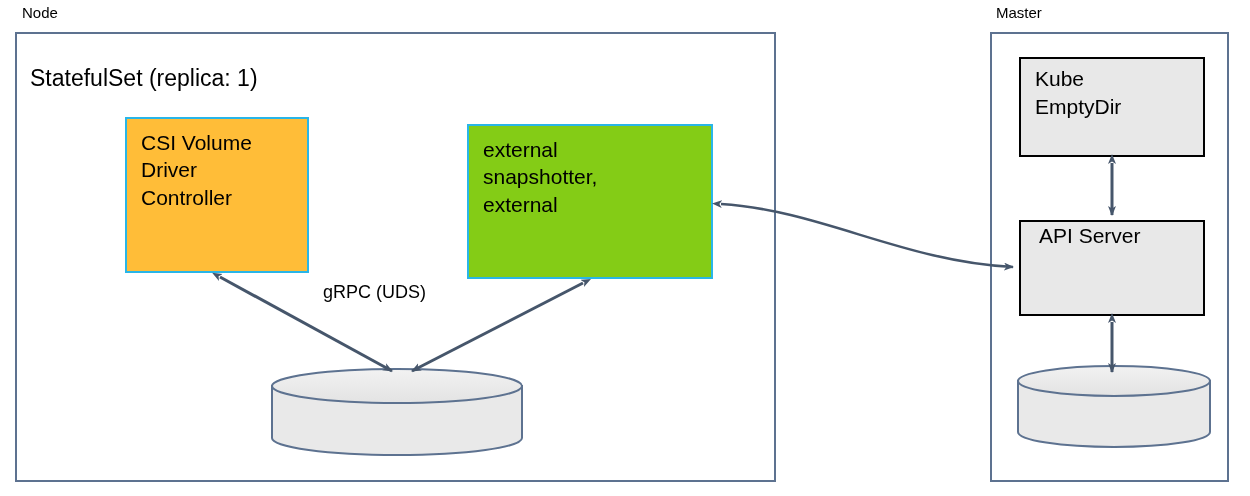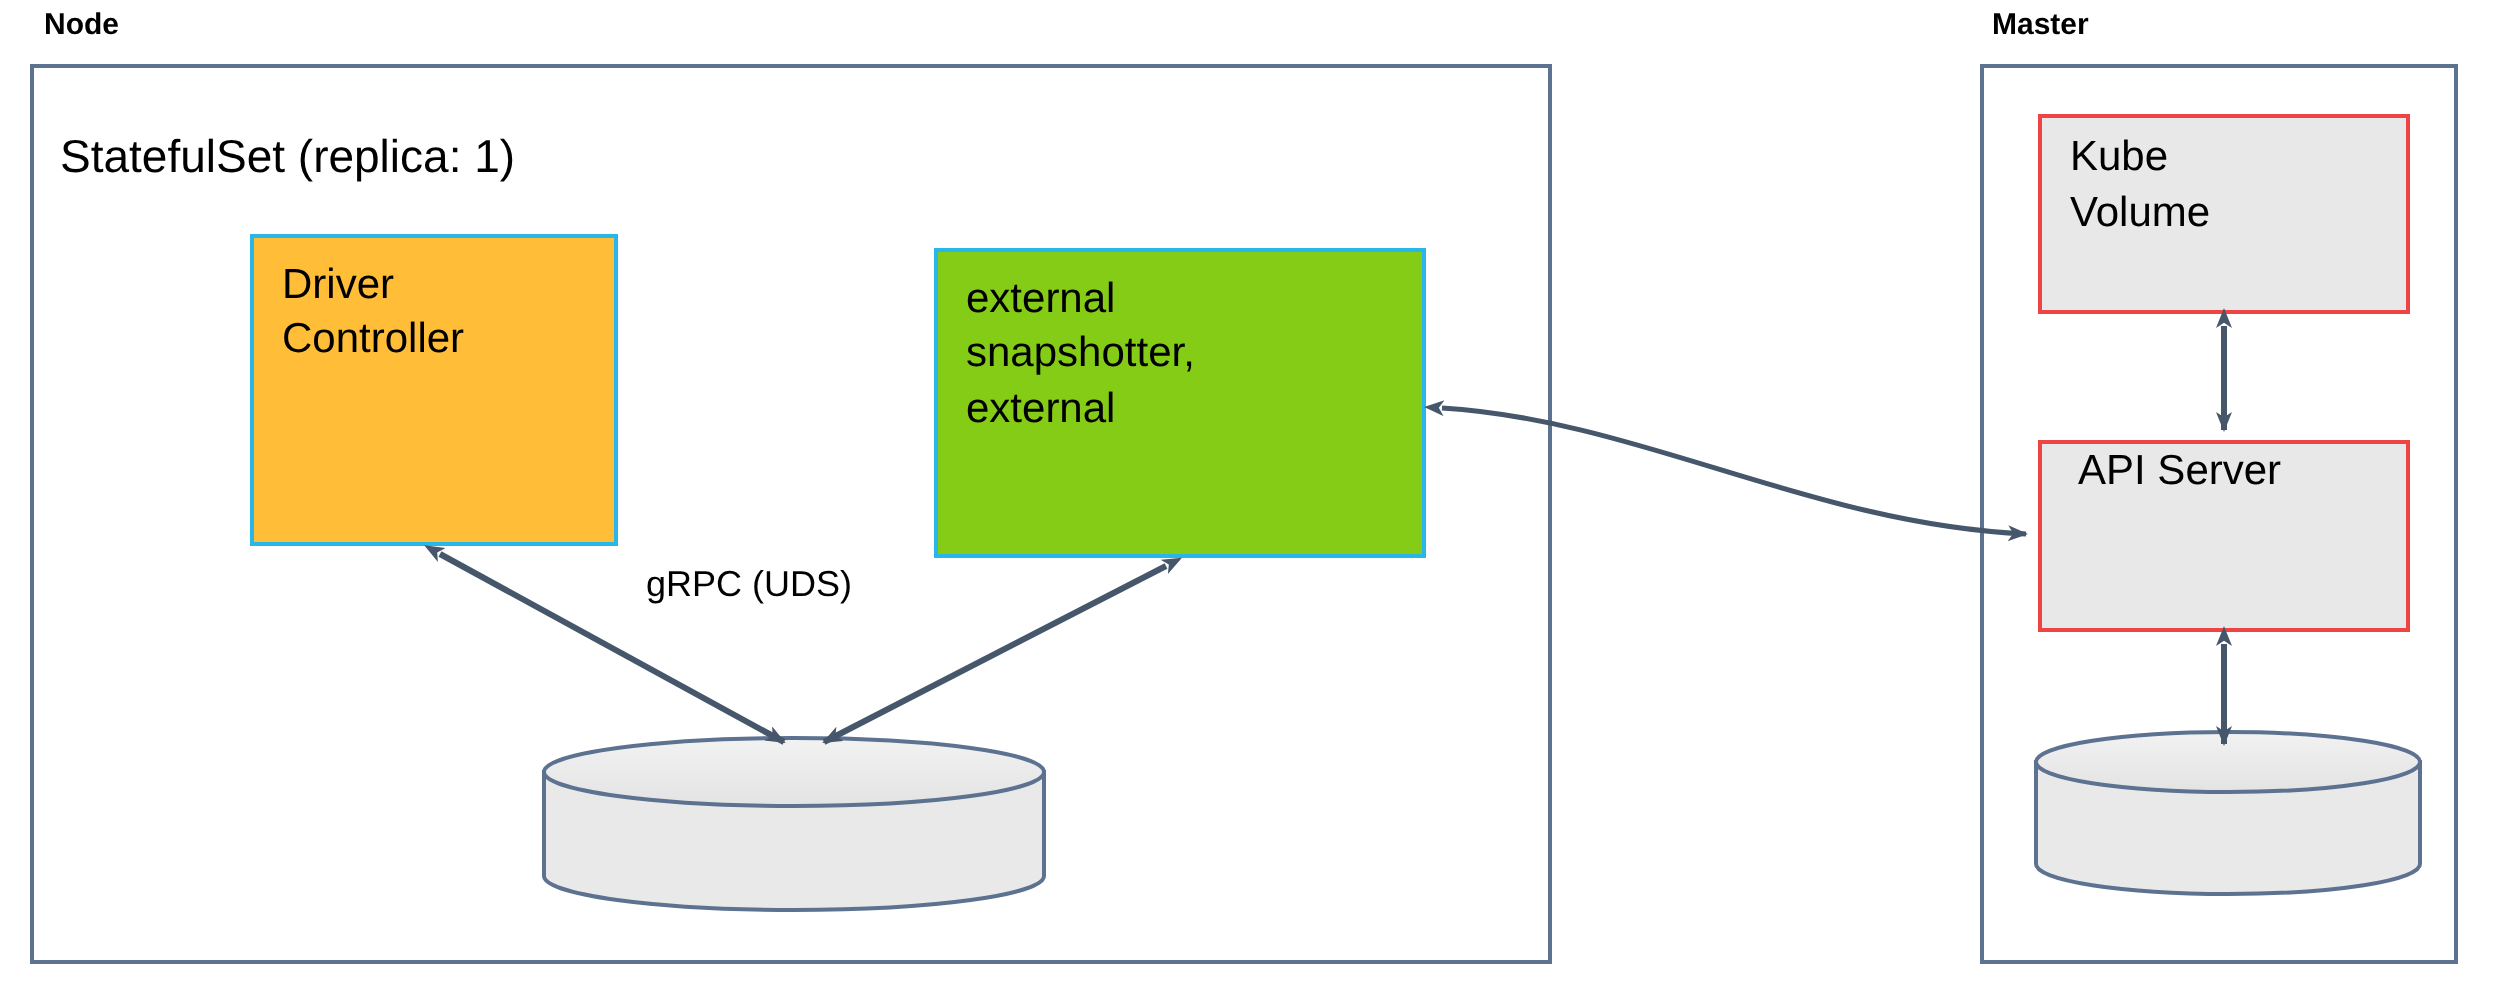--- a/index.html
+++ b/index.html
@@ -16,21 +16,21 @@
     width: 1250px;
     height: 496px;
     background: #ffffff;
     overflow: hidden;
   }
   .abs { position: absolute; }
 
   
   .group-title {
     font-size: 15px;
-    font-weight: bold;
+    font-weight: normal;
     color: #000000;
     letter-spacing: 0px;
     white-space: nowrap;
   }
 
   
   .container-box {
     border: 2px solid #5d7290;
     background: #ffffff;
     box-sizing: border-box;
@@ -56,21 +56,21 @@
     line-height: 1.30;
     color: #000000;
     text-align: left;
   }
   .comp-orange { background: #ffbd38; }
   .comp-green  { background: #84cc16; }
 
   
   .gray-box {
     box-sizing: border-box;
-    border: 2px solid #ef4444;
+    border: 2px solid #000000;
     background: #e8e8e8;
   }
   .gray-box .lines {
     font-size: 21px;
     line-height: 1.33;
     color: #000000;
     text-align: left;
     padding: 6px 0 0 14px;
   }
   .gray-box.center-text .lines {
@@ -111,41 +111,42 @@
   <div class="abs group-title" style="left:996px; top:4px;">Master</div>
 
   <div class="abs container-box" style="left:15px; top:32px; width:761px; height:450px;"></div>
 
   <div class="abs container-box" style="left:990px; top:32px; width:239px; height:450px;"></div>
 
   <div class="abs statefulset-label" style="left:30px; top:50px;margin-top:17px;">StatefulSet (replica: 1)</div>
 
   <div class="abs comp-box comp-orange" style="left:125px; top:117px; width:184px; height:156px;">
     <div class="lines">
+      <div>CSI Volume</div>
       <div>Driver</div>
       <div>Controller</div>
     </div>
   </div>
 
   <div class="abs comp-box comp-green" style="left:467px; top:124px; width:246px; height:155px;">
     <div class="lines">
       <div>external</div>
       <div>snapshotter,</div>
       <div>external</div>
     </div>
   </div>
 
   <div class="abs edge-label" style="left:323px; top:282px;">gRPC (UDS)</div>
 
   <div class="cyl-label" style="left:290px; top:410px;">EmptyDir Volume</div>
 
   <div class="abs gray-box" style="left:1019px; top:57px; width:186px; height:100px;">
     <div class="lines">
       <div>Kube</div>
-      <div>Volume</div>
+      <div>EmptyDir</div>
     </div>
   </div>
 
   <div class="abs gray-box center-text" style="left:1019px; top:220px; width:186px; height:96px;">
     <div class="lines">
       <div>API Server</div>
     </div>
   </div>
 
   <div class="cyl-label" style="left:1035px; top:397px; font-size:21px;">etcd</div>

